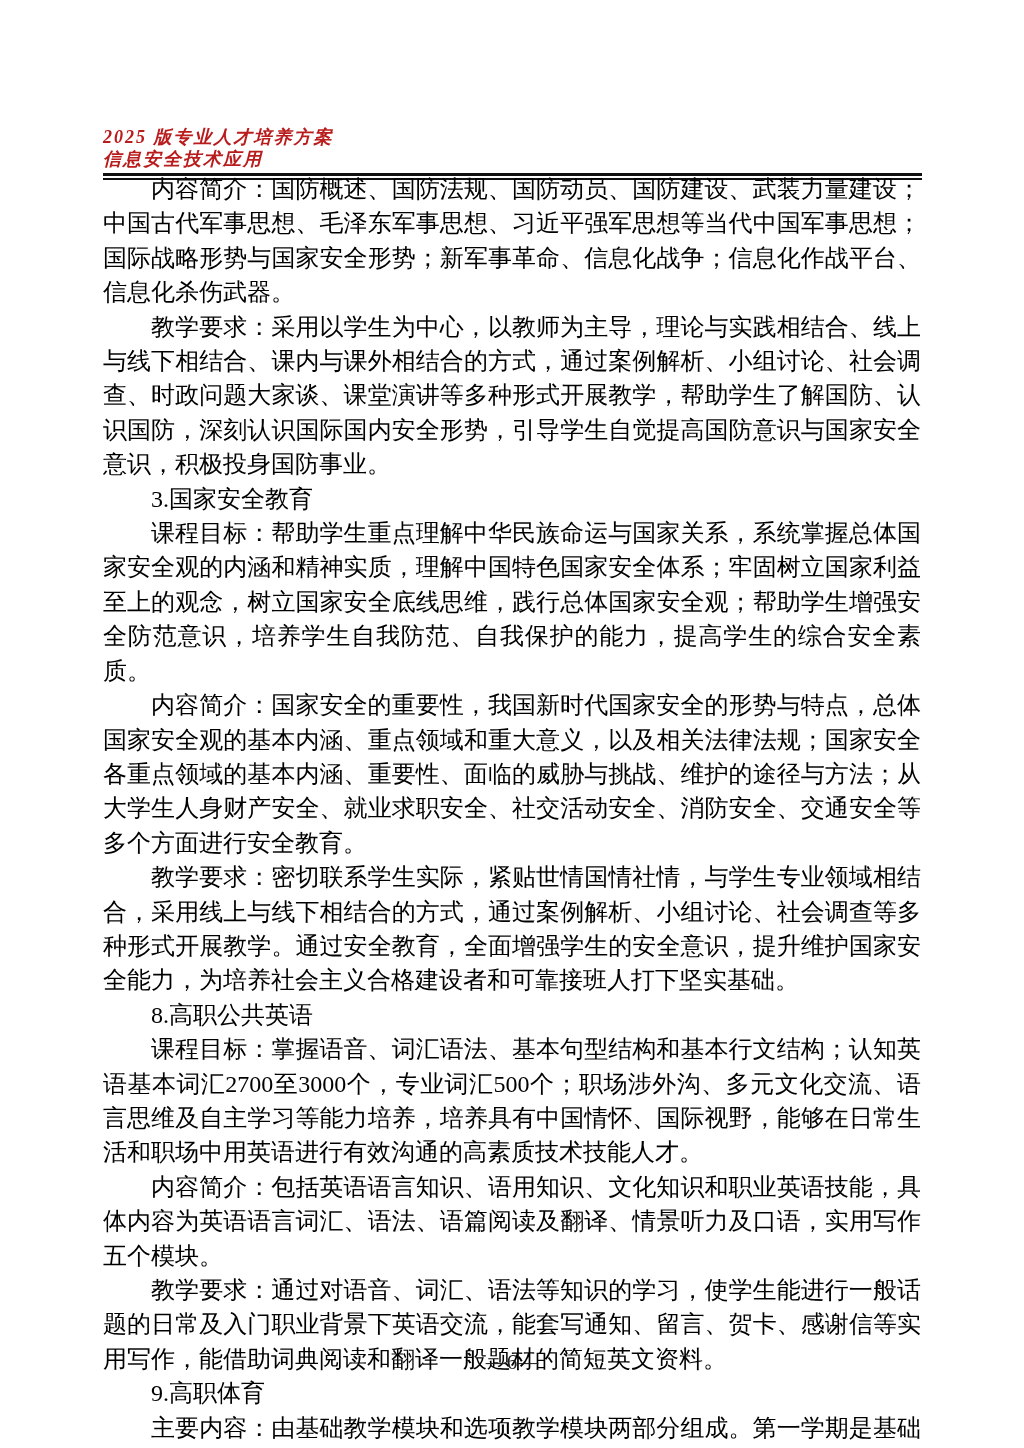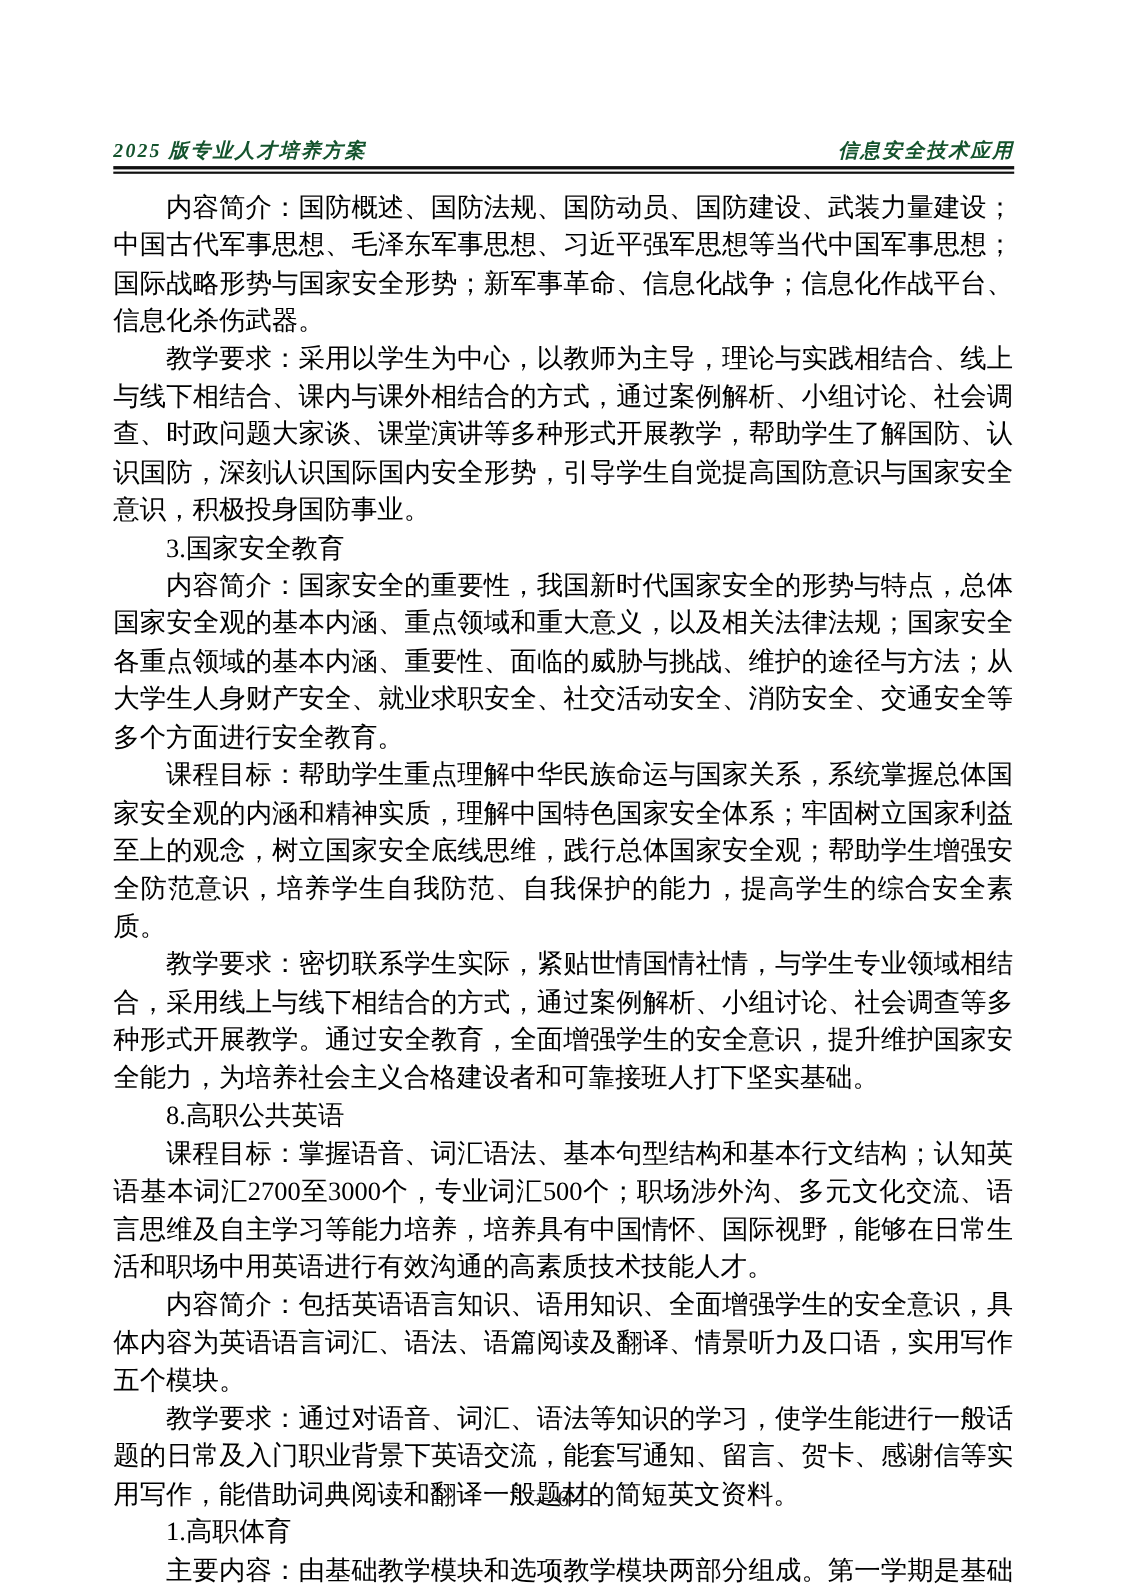--- a/index.html
+++ b/index.html
@@ -24,21 +24,22 @@
   }
   .header-row {
     display: flex;
     justify-content: space-between;
     align-items: baseline;
     font-size: 18px;
     font-weight: bold;
     font-style: italic;
     letter-spacing: 2px;
     line-height: 22px;
-    color: #14532d;
+    color: #b91c1c;
+    flex-direction: column;
   }
   .header-rule {
     margin-top: 3px;
     height: 2px;
     border-top: 3px solid #101010;
     border-bottom: 2px solid #101010;
   }
   .content {
     position: absolute;
     left: 103px;
@@ -74,28 +75,28 @@
       <span>2025 版专业人才培养方案</span>
       <span>信息安全技术应用</span>
     </div>
     <div class="header-rule"></div>
   </div>
 
   <div class="content">
       <p>内容简介：国防概述、国防法规、国防动员、国防建设、武装力量建设；中国古代军事思想、毛泽东军事思想、习近平强军思想等当代中国军事思想；国际战略形势与国家安全形势；新军事革命、信息化战争；信息化作战平台、信息化杀伤武器。</p>
       <p>教学要求：采用以学生为中心，以教师为主导，理论与实践相结合、线上与线下相结合、课内与课外相结合的方式，通过案例解析、小组讨论、社会调查、时政问题大家谈、课堂演讲等多种形式开展教学，帮助学生了解国防、认识国防，深刻认识国际国内安全形势，引导学生自觉提高国防意识与国家安全意识，积极投身国防事业。</p>
       <p>3.国家安全教育</p>
+      <p>课程目标：帮助学生重点理解中华民族命运与国家关系，系统掌握总体国家安全观的内涵和精神实质，理解中国特色国家安全体系；牢固树立国家利益至上的观念，树立国家安全底线思维，践行总体国家安全观；帮助学生增强安全防范意识，培养学生自我防范、自我保护的能力，提高学生的综合安全素质。</p>
       <p>内容简介：国家安全的重要性，我国新时代国家安全的形势与特点，总体国家安全观的基本内涵、重点领域和重大意义，以及相关法律法规；国家安全各重点领域的基本内涵、重要性、面临的威胁与挑战、维护的途径与方法；从大学生人身财产安全、就业求职安全、社交活动安全、消防安全、交通安全等多个方面进行安全教育。</p>
-      <p>课程目标：帮助学生重点理解中华民族命运与国家关系，系统掌握总体国家安全观的内涵和精神实质，理解中国特色国家安全体系；牢固树立国家利益至上的观念，树立国家安全底线思维，践行总体国家安全观；帮助学生增强安全防范意识，培养学生自我防范、自我保护的能力，提高学生的综合安全素质。</p>
       <p>教学要求：密切联系学生实际，紧贴世情国情社情，与学生专业领域相结合，采用线上与线下相结合的方式，通过案例解析、小组讨论、社会调查等多种形式开展教学。通过安全教育，全面增强学生的安全意识，提升维护国家安全能力，为培养社会主义合格建设者和可靠接班人打下坚实基础。</p>
       <p>8.高职公共英语</p>
       <p>课程目标：掌握语音、词汇语法、基本句型结构和基本行文结构；认知英语基本词汇2700至3000个，专业词汇500个；职场涉外沟、多元文化交流、语言思维及自主学习等能力培养，培养具有中国情怀、国际视野，能够在日常生活和职场中用英语进行有效沟通的高素质技术技能人才。</p>
-      <p>内容简介：包括英语语言知识、语用知识、全面增强学生的安全意识，具体内容为英语语言词汇、语法、语篇阅读及翻译、情景听力及口语，实用写作五个模块。</p>
+      <p>内容简介：包括英语语言知识、语用知识、文化知识和职业英语技能，具体内容为英语语言词汇、语法、语篇阅读及翻译、情景听力及口语，实用写作五个模块。</p>
       <p>教学要求：通过对语音、词汇、语法等知识的学习，使学生能进行一般话题的日常及入门职业背景下英语交流，能套写通知、留言、贺卡、感谢信等实用写作，能借助词典阅读和翻译一般题材的简短英文资料。</p>
-      <p>1.高职体育</p>
+      <p>9.高职体育</p>
       <p>主要内容：由基础教学模块和选项教学模块两部分组成。第一学期是基础模块，具体内容包括身体素质和24式简化太极拳；第二学期至第四学期是选项模块，具体内容包括篮球、排球、足球、乒乓球、</p>
     </div>
 
   <div class="footer">
     <span>—6—</span>
   </div>
 
 </div>
 
 </body></html>

